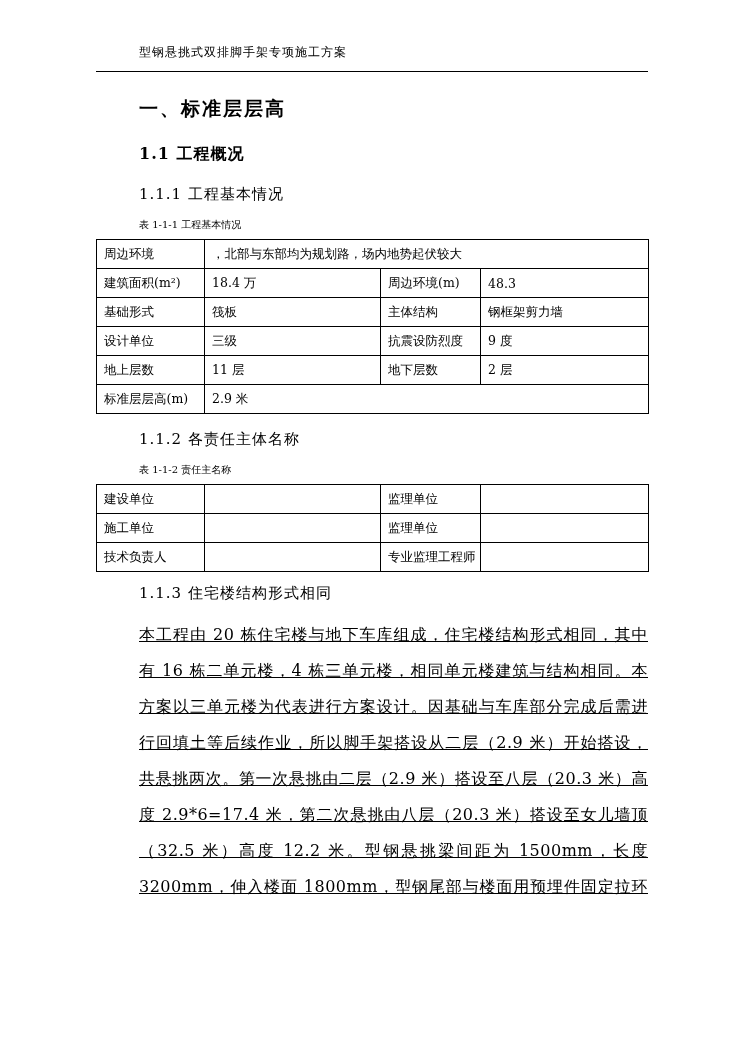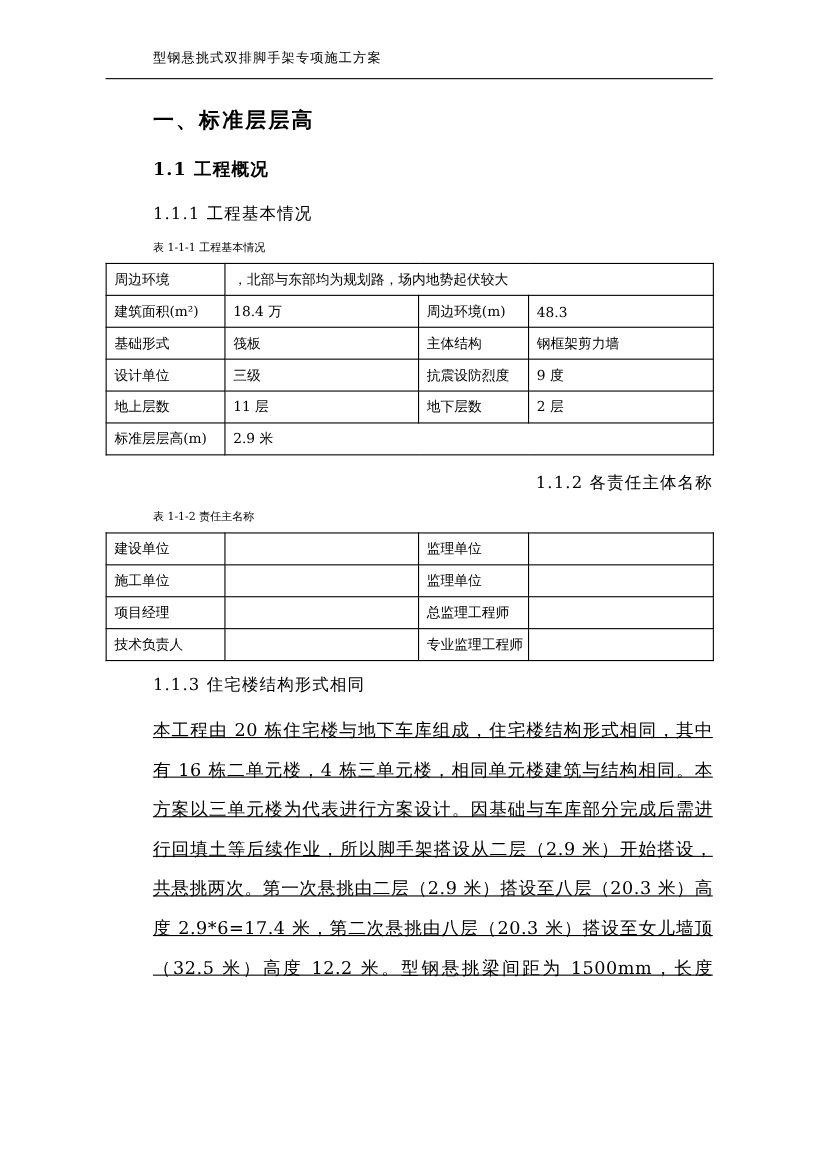--- a/index.html
+++ b/index.html
@@ -22,21 +22,21 @@
   .doc-header {
     font-size: 12px;
     padding-bottom: 10px;
     border-bottom: 1px solid #000;
   }
   .doc-header .hdr-text { margin-left: 43px; letter-spacing: 1px; }
 
   .h1 { font-size: 19px; font-weight: bold; margin: 24px 0 0 43px; letter-spacing: 2px; }
   .h2 { font-size: 16px; font-weight: bold; margin: 22px 0 0 43px; letter-spacing: 1px; }
   .h3 { font-size: 15px; font-weight: normal; margin: 20px 0 0 43px; letter-spacing: 1px; }
-  .h3-2 { margin-top: 16px; text-align: right; }
+  .h3-2 { margin-top: 16px; }
   .h3-3 { margin-top: 12px; }
   .caption { font-size: 10px; margin: 14px 0 0 43px; }
   .caption-2 { }
 
   table.doc-table {
     border-collapse: collapse;
     width: 552px;
     margin-top: 7px;
     table-layout: fixed;
   }
@@ -143,26 +143,20 @@
           <td>监理单位</td>
           <td></td>
         </tr>
         <tr>
           <td>施工单位</td>
           <td></td>
           <td>监理单位</td>
           <td></td>
         </tr>
         <tr>
-          <td>项目经理</td>
-          <td></td>
-          <td>总监理工程师</td>
-          <td></td>
-        </tr>
-        <tr>
           <td>技术负责人</td>
           <td></td>
           <td>专业监理工程师</td>
           <td></td>
         </tr>
       </tbody>
     </table>
 
     <div class="h3 h3-3">1.1.3 住宅楼结构形式相同</div>
 

